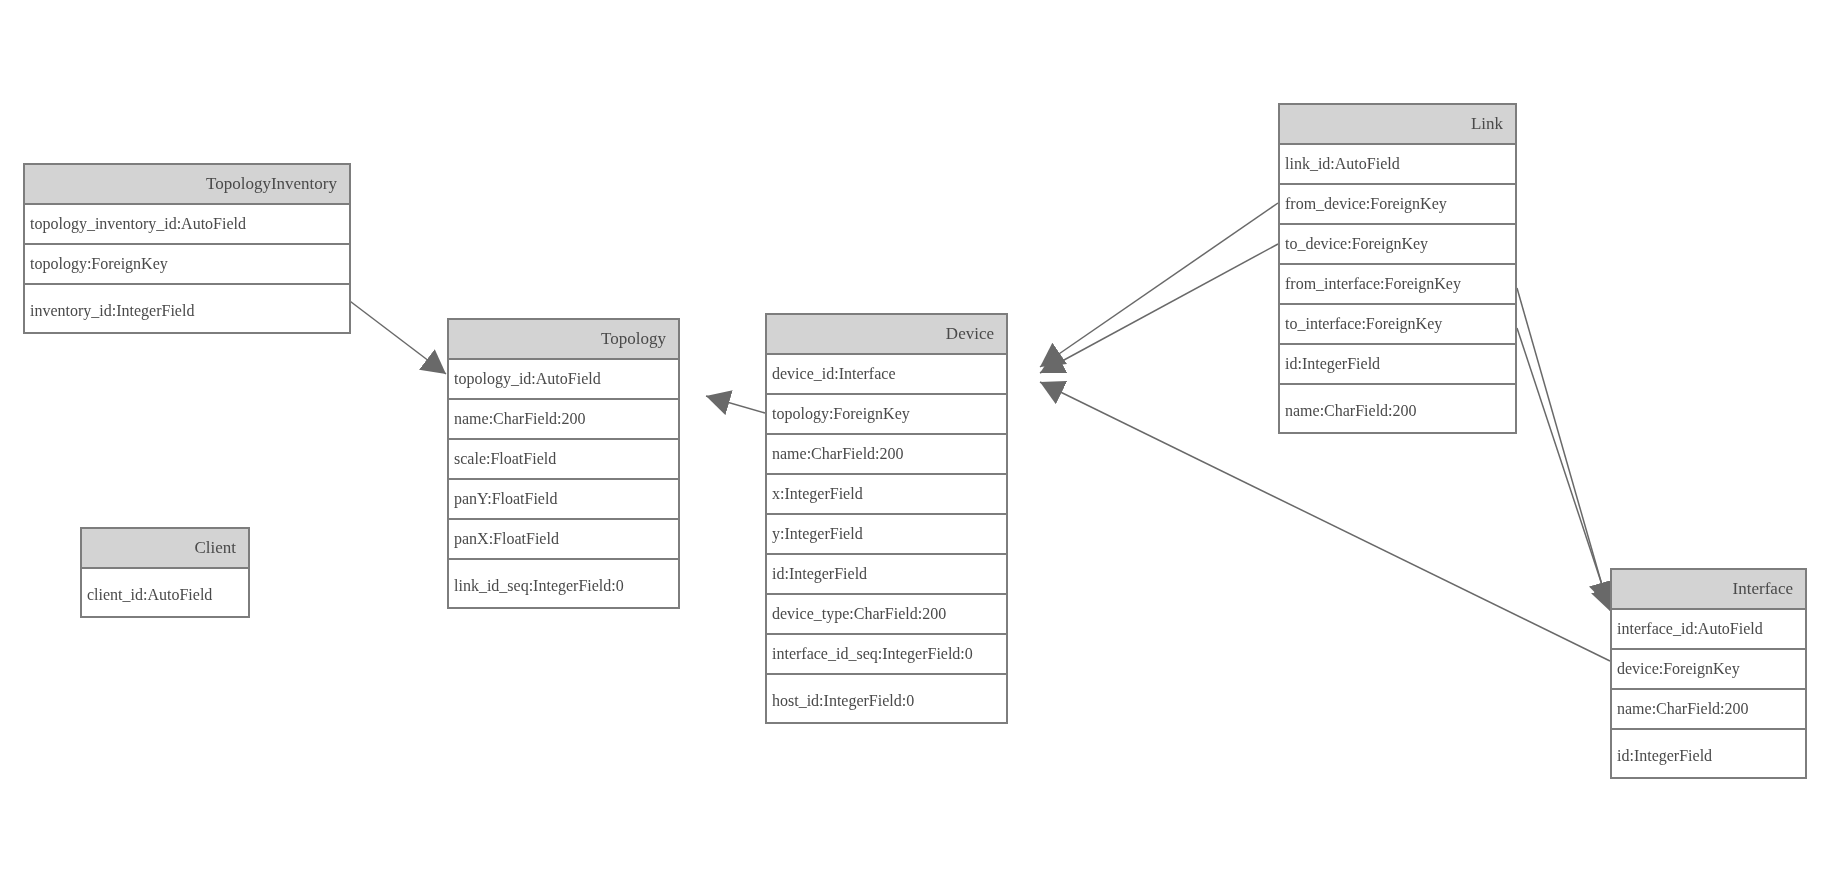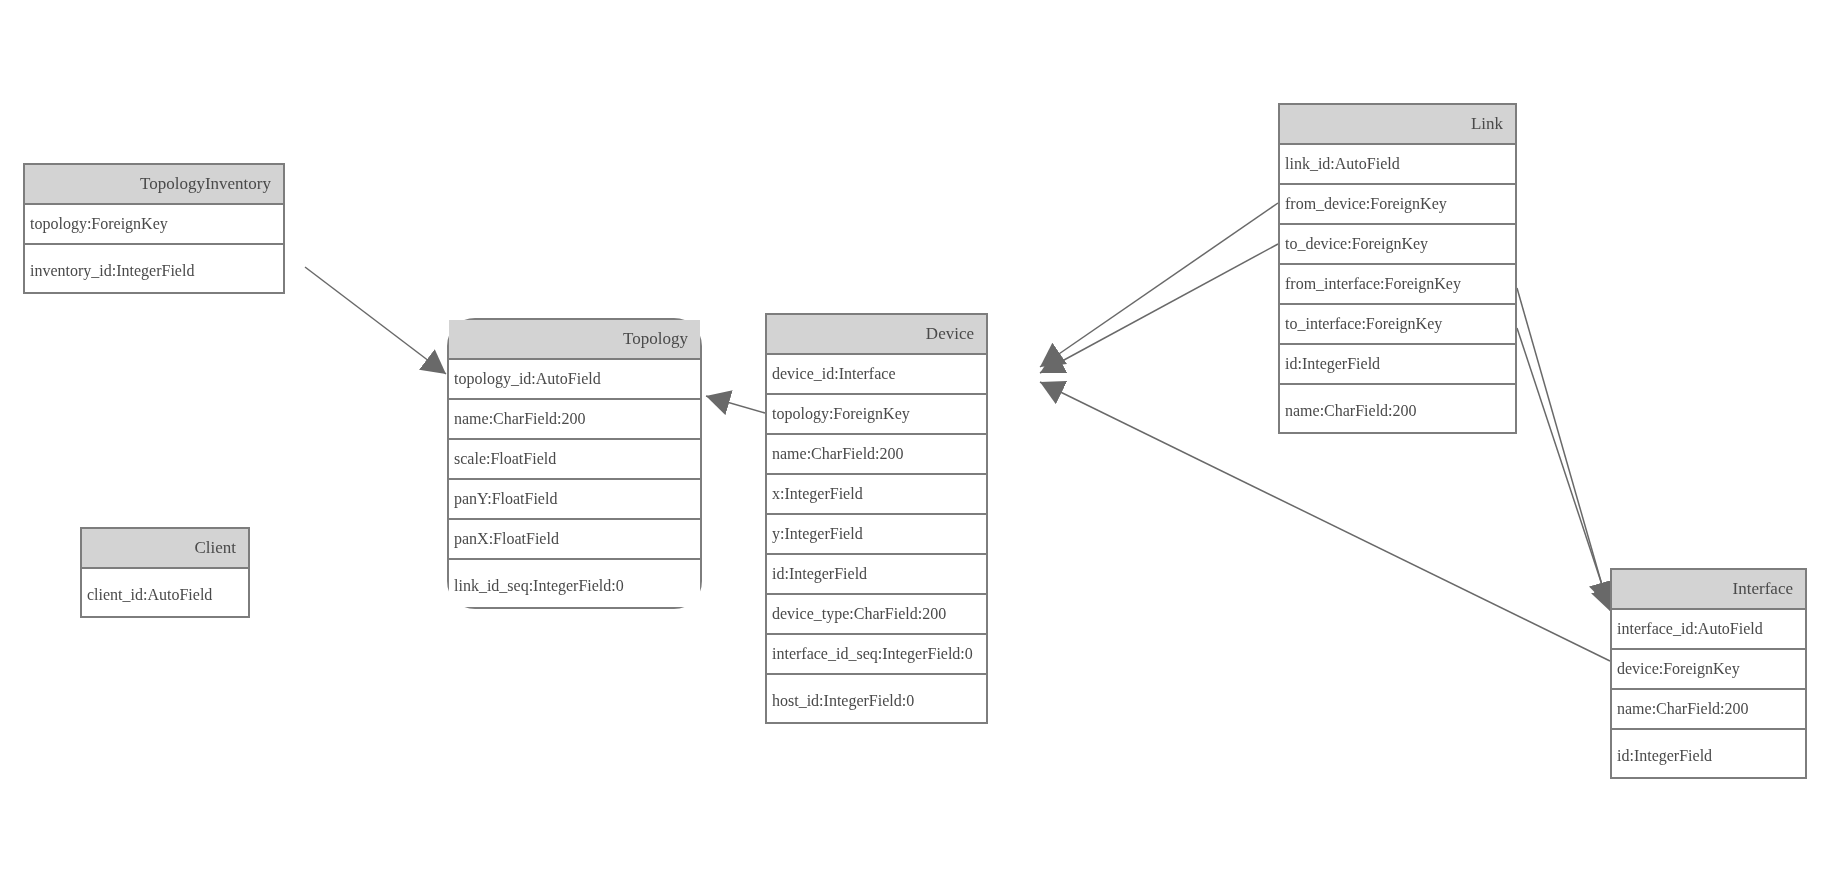--- a/index.html
+++ b/index.html
@@ -78,39 +78,40 @@
     </defs>
   <line x1="305" y1="267" x2="446" y2="374" stroke="#696969" stroke-width="1.5" marker-end="url(#arrowhead)"></line>
       <line x1="765" y1="413" x2="706" y2="396" stroke="#696969" stroke-width="1.5" marker-end="url(#arrowhead)"></line>
       <line x1="1278" y1="203" x2="1040" y2="367" stroke="#696969" stroke-width="1.5" marker-end="url(#arrowhead)"></line>
       <line x1="1278" y1="244" x2="1040" y2="373" stroke="#696969" stroke-width="1.5" marker-end="url(#arrowhead)"></line>
       <line x1="1610" y1="661" x2="1040" y2="382" stroke="#696969" stroke-width="1.5" marker-end="url(#arrowhead)"></line>
       <line x1="1517" y1="288" x2="1608" y2="606" stroke="#696969" stroke-width="1.5" marker-end="url(#arrowhead)"></line>
       <line x1="1517" y1="328" x2="1611" y2="612" stroke="#696969" stroke-width="1.5" marker-end="url(#arrowhead)"></line>
     </svg>
   <div id="entities-layer">
-      <div class="entity" style="left: 23px; top: 163px; width: 262px;">
+      <div class="entity" style="left: 23px; top: 163px; width: 328px;">
         <div class="entity-header">TopologyInventory</div>
+        <div class="entity-row">topology_inventory_id:AutoField</div>
         <div class="entity-row">topology:ForeignKey</div>
         <div class="entity-row">inventory_id:IntegerField</div>
       </div>
-      <div class="entity" style="left: 447px; top: 318px; width: 255px; border-radius: 28px;">
+      <div class="entity" style="left: 447px; top: 318px; width: 233px;">
         <div class="entity-header">Topology</div>
         <div class="entity-row">topology_id:AutoField</div>
         <div class="entity-row">name:CharField:200</div>
         <div class="entity-row">scale:FloatField</div>
         <div class="entity-row">panY:FloatField</div>
         <div class="entity-row">panX:FloatField</div>
         <div class="entity-row">link_id_seq:IntegerField:0</div>
       </div>
       <div class="entity" style="left: 80px; top: 527px; width: 170px;">
         <div class="entity-header">Client</div>
         <div class="entity-row">client_id:AutoField</div>
       </div>
-      <div class="entity" style="left: 765px; top: 313px; width: 223px;">
+      <div class="entity" style="left: 765px; top: 313px; width: 243px;">
         <div class="entity-header">Device</div>
         <div class="entity-row">device_id:Interface</div>
         <div class="entity-row">topology:ForeignKey</div>
         <div class="entity-row">name:CharField:200</div>
         <div class="entity-row">x:IntegerField</div>
         <div class="entity-row">y:IntegerField</div>
         <div class="entity-row">id:IntegerField</div>
         <div class="entity-row">device_type:CharField:200</div>
         <div class="entity-row">interface_id_seq:IntegerField:0</div>
         <div class="entity-row">host_id:IntegerField:0</div>

